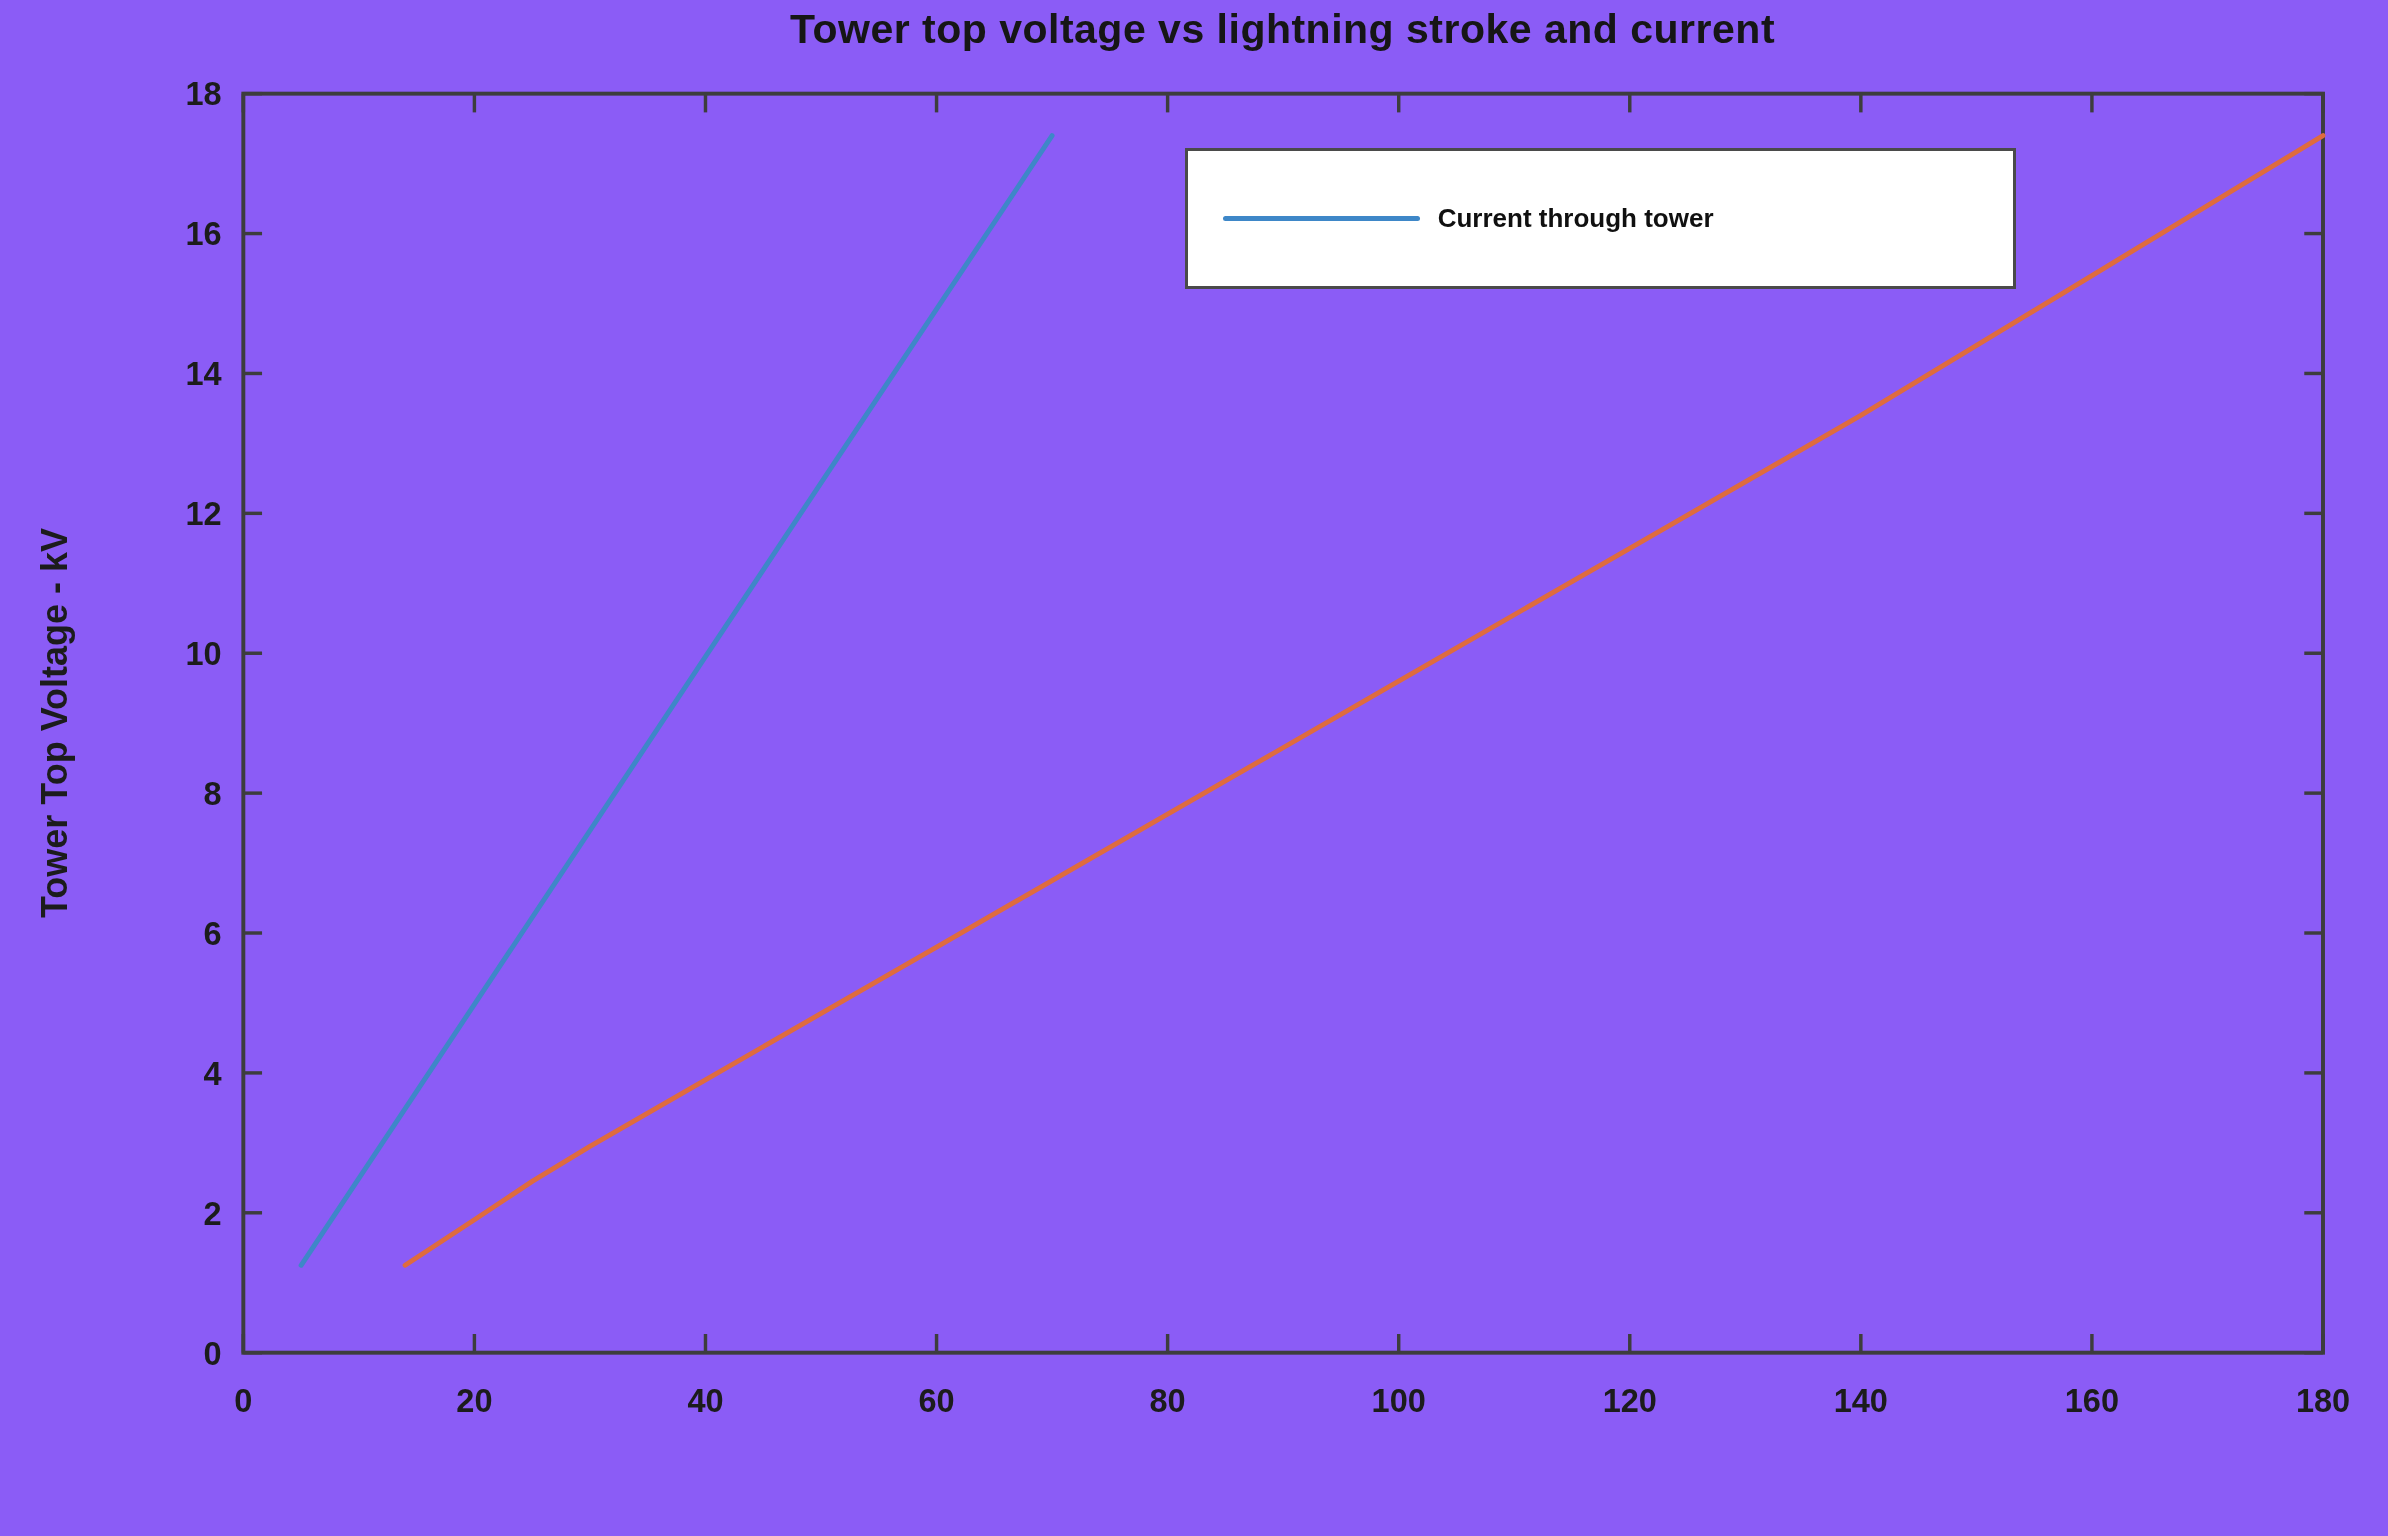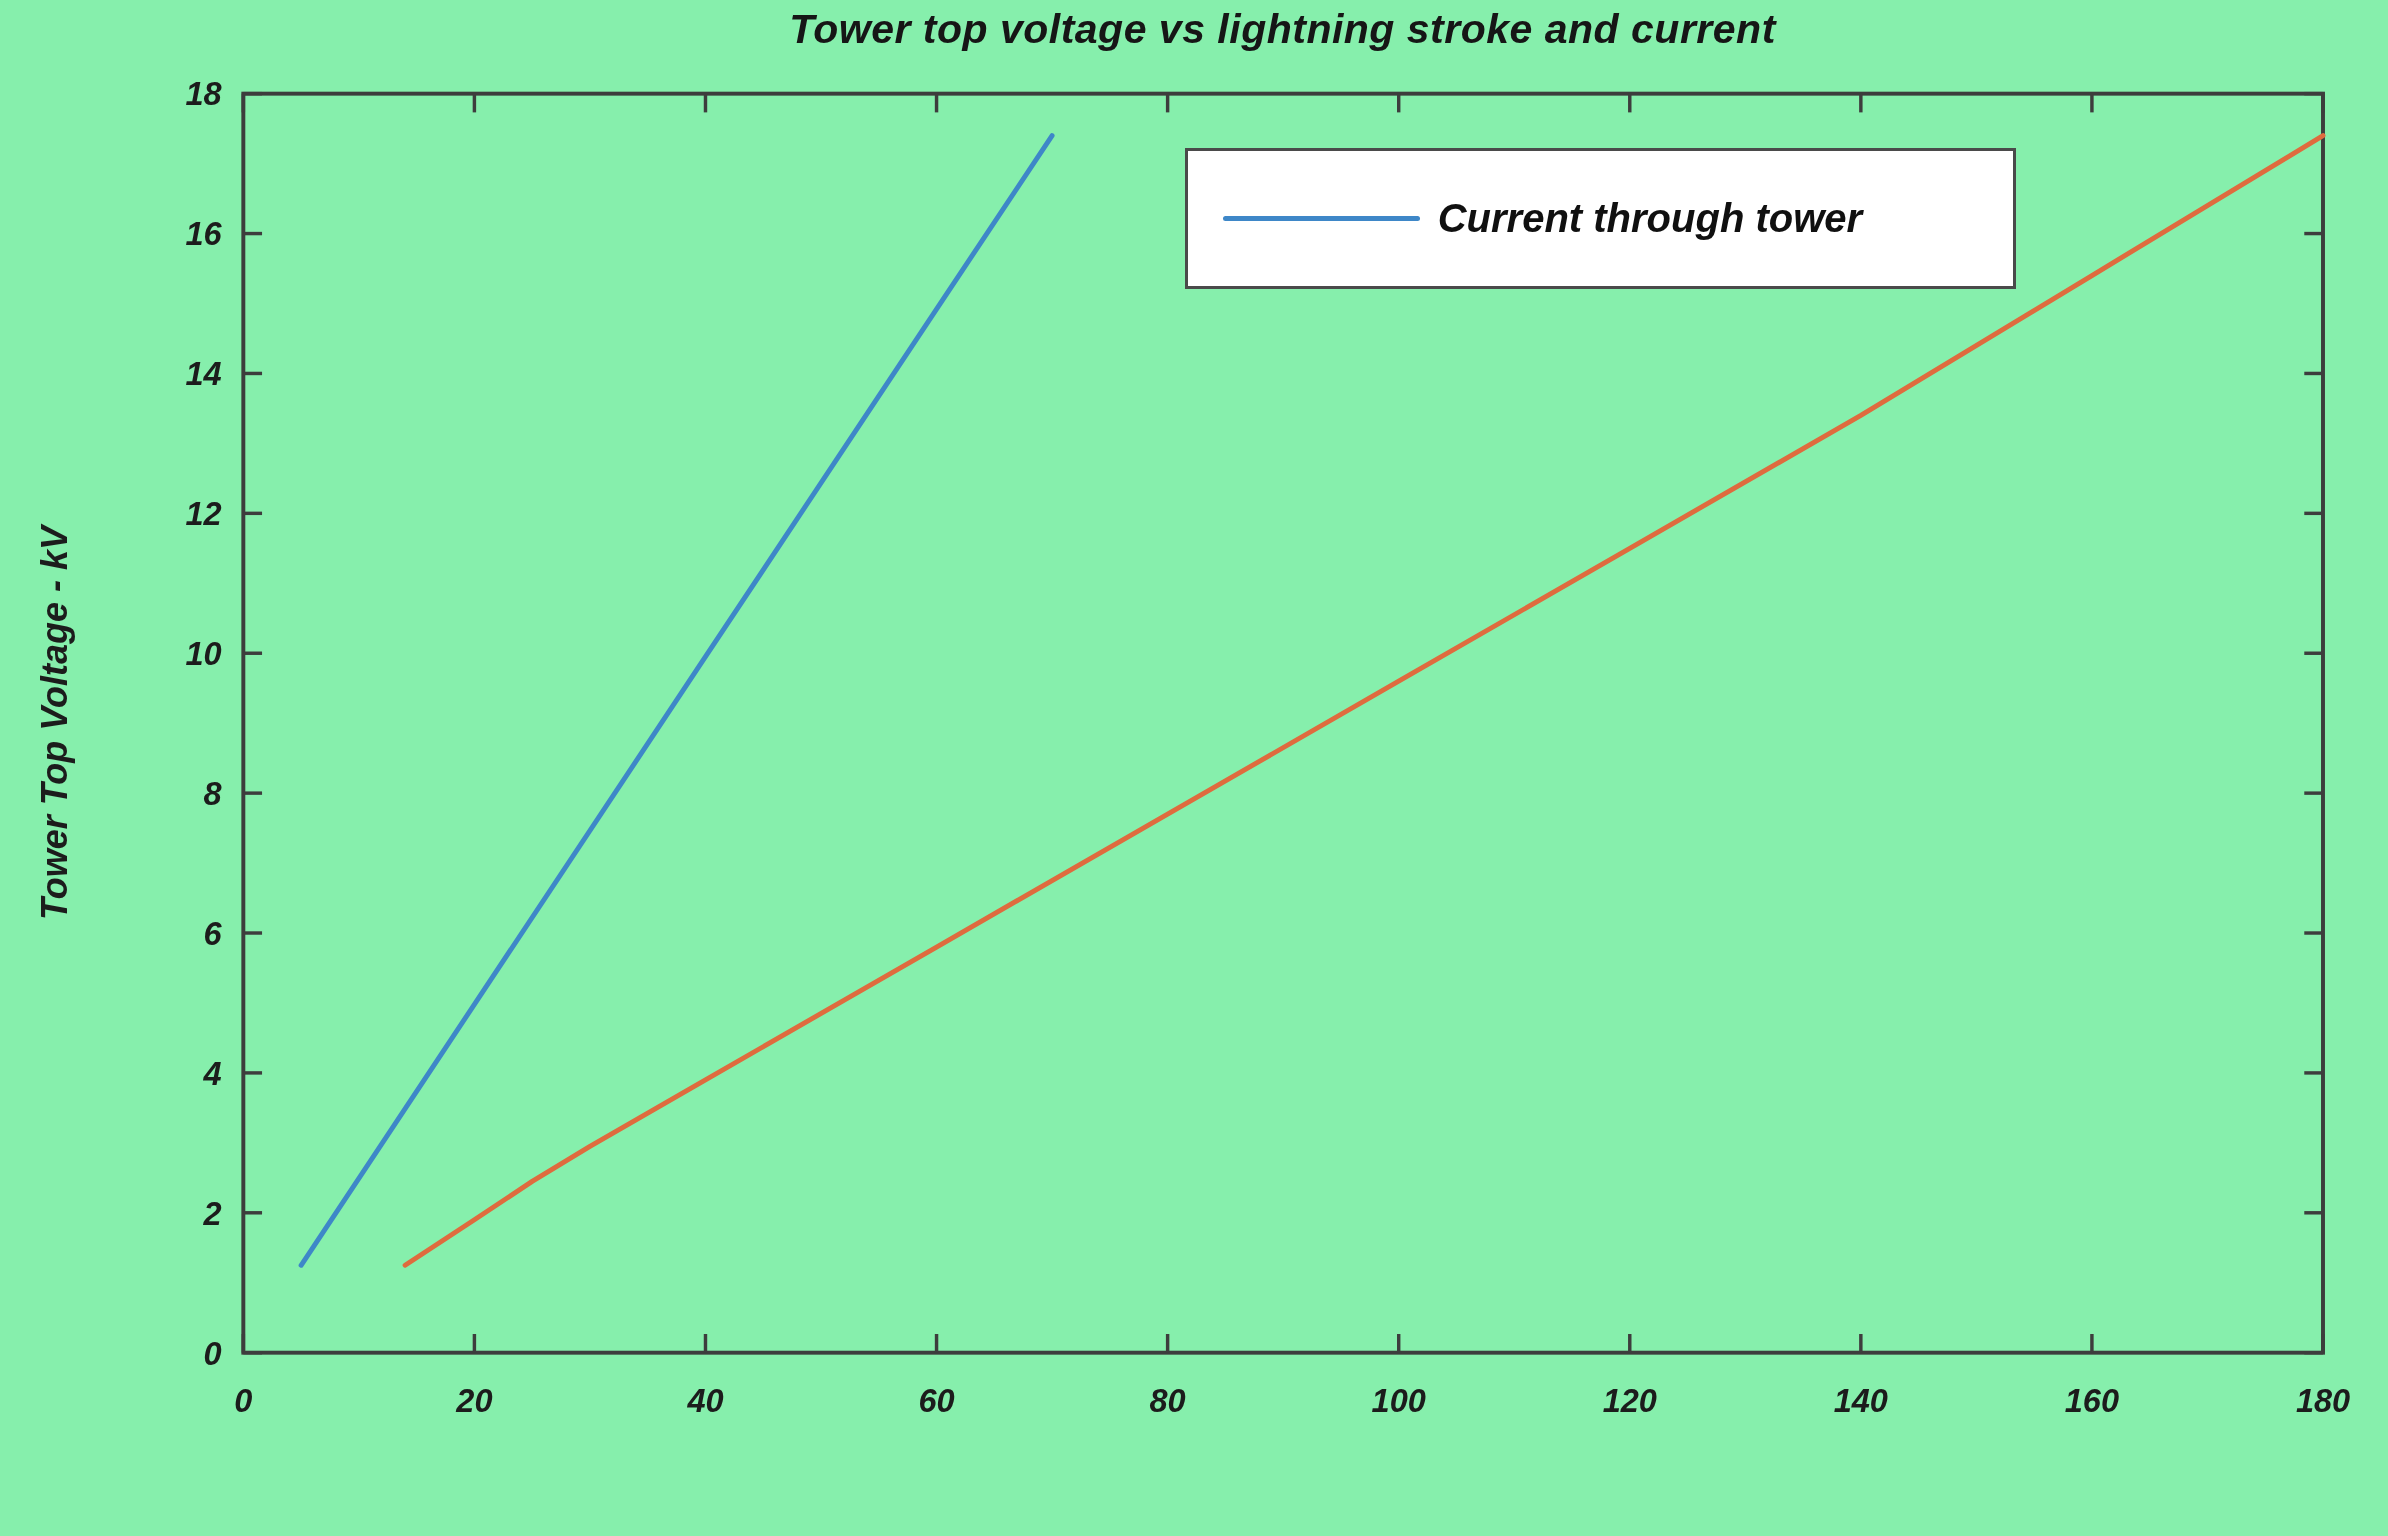--- a/index.html
+++ b/index.html
@@ -5,23 +5,22 @@
   html, body {
     margin: 0;
     padding: 0;
     background: #ffffff;
     font-family: "Liberation Sans", sans-serif;
   }
   .stage {
     position: relative;
     width: 2389px;
     height: 1537px;
-    background: #86efac;
+    background: #8b5cf6;
     overflow: hidden;
-    font-style: italic;
   }
   .chart-title {
     position: absolute;
     left: 243px;
     width: 2079px;
     top: 5.9px;
     text-align: center;
     font-size: 41px;
     font-weight: 700;
     color: #161616;
@@ -83,21 +82,21 @@
   }
   .legend-swatch {
     display: inline-block;
     width: 197px;
     height: 5.9px;
     border-radius: 3px;
     flex: 0 0 auto;
   }
   .legend-label {
     margin-left: 17.7px;
-    font-size: 40px;
+    font-size: 26px;
     font-weight: 700;
     color: #101010;
     white-space: nowrap;
   }
 </style>
 </head>
 <body>
 
 <div class="stage">
   <div class="chart-title">Tower top voltage vs lightning stroke and current</div>

